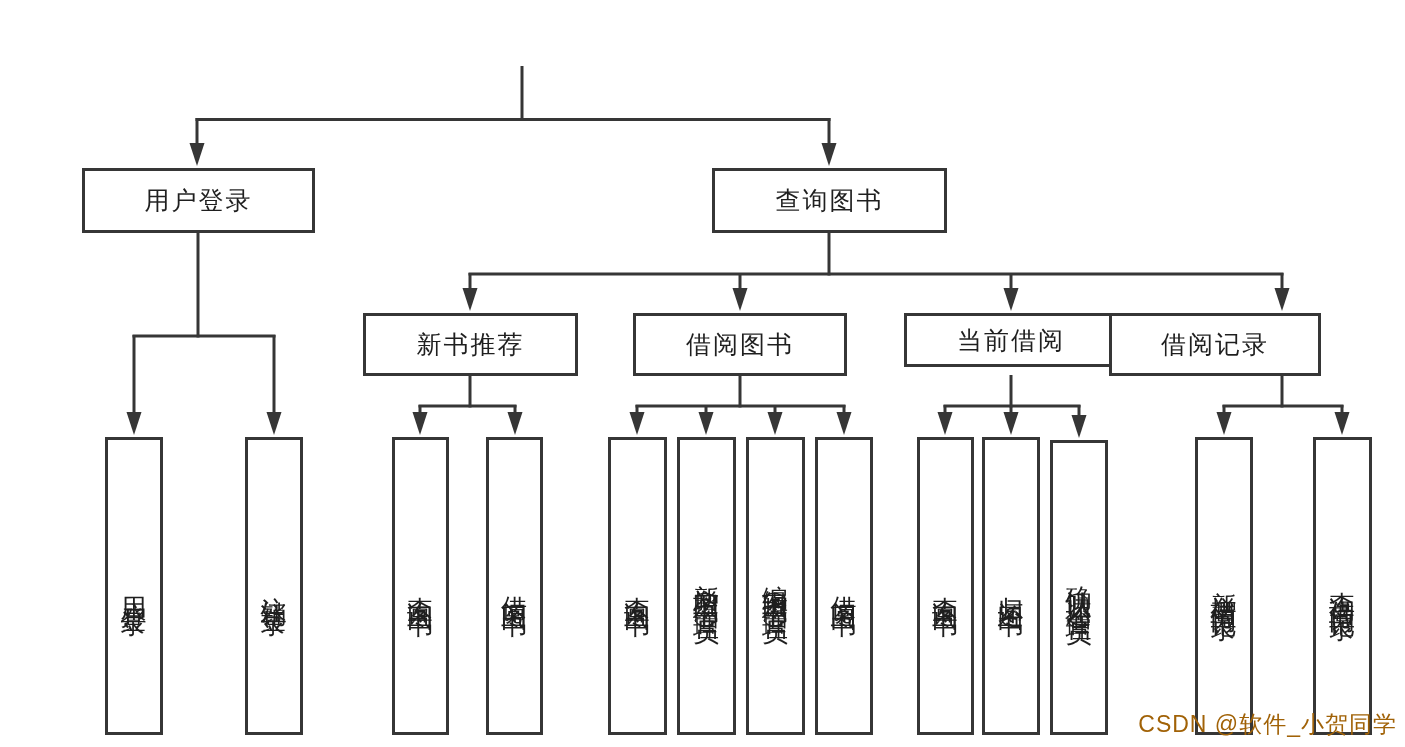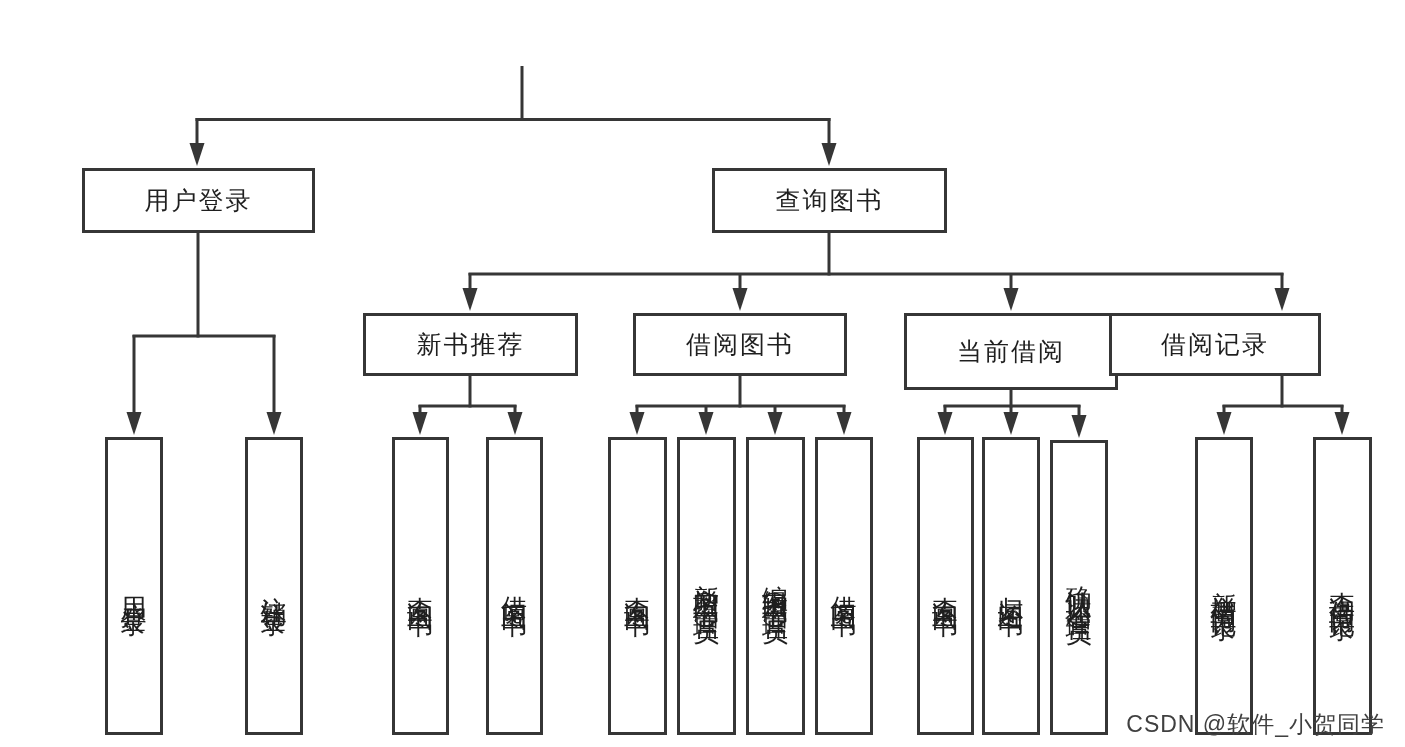--- a/index.html
+++ b/index.html
@@ -45,43 +45,43 @@
     color: #1f1f1f;
   }
   
   .n-root        { left: 21px;   top: 13px;  width: 1004px; height: 54px; }
   
   .n-user-login  { left: 82px;   top: 168px; width: 233px;  height: 65px; }
   .n-book-mgmt   { left: 712px;  top: 168px; width: 235px;  height: 65px; }
   
   .n-new-book    { left: 363px;  top: 313px; width: 215px;  height: 63px; }
   .n-book-borrow { left: 633px;  top: 313px; width: 214px;  height: 63px; }
-  .n-cur-borrow  { left: 904px;  top: 313px; width: 214px;  height: 77px; }
+  .n-cur-borrow  { left: 904px;  top: 313px; width: 214px;  height: 54px; }
   .n-records     { left: 1109px; top: 313px; width: 212px;  height: 63px; }
   
   .leaf { top: 437px; height: 298px; }
   .lf-login      { left: 105px;  width: 58px; }
   .lf-logout     { left: 245px;  width: 58px; }
   .lf-nb-query   { left: 392px;  width: 57px; }
   .lf-nb-borrow  { left: 486px;  width: 57px; }
   .lf-bb-query   { left: 608px;  width: 59px; }
   .lf-bb-add     { left: 677px;  width: 59px; }
   .lf-bb-edit    { left: 746px;  width: 59px; }
   .lf-bb-borrow  { left: 815px;  width: 58px; }
   .lf-cb-query   { left: 917px;  width: 57px; }
   .lf-cb-return  { left: 982px;  width: 58px; }
   .lf-cb-confirm { left: 1050px; width: 58px; top: 440px; height: 295px; }
   .lf-br-add     { left: 1195px; width: 58px; }
   .lf-br-query   { left: 1313px; width: 59px; }
   .watermark {
     position: absolute;
-    right: 20px;
+    right: 8px;
     bottom: 7px;
     font-size: 23px;
-    color: #404040;
+    color: #a16207;
     z-index: 5;
     white-space: nowrap;
     letter-spacing: 1px;
   }
 </style>
 </head>
 <body>
 
 <div class="canvas">
 

